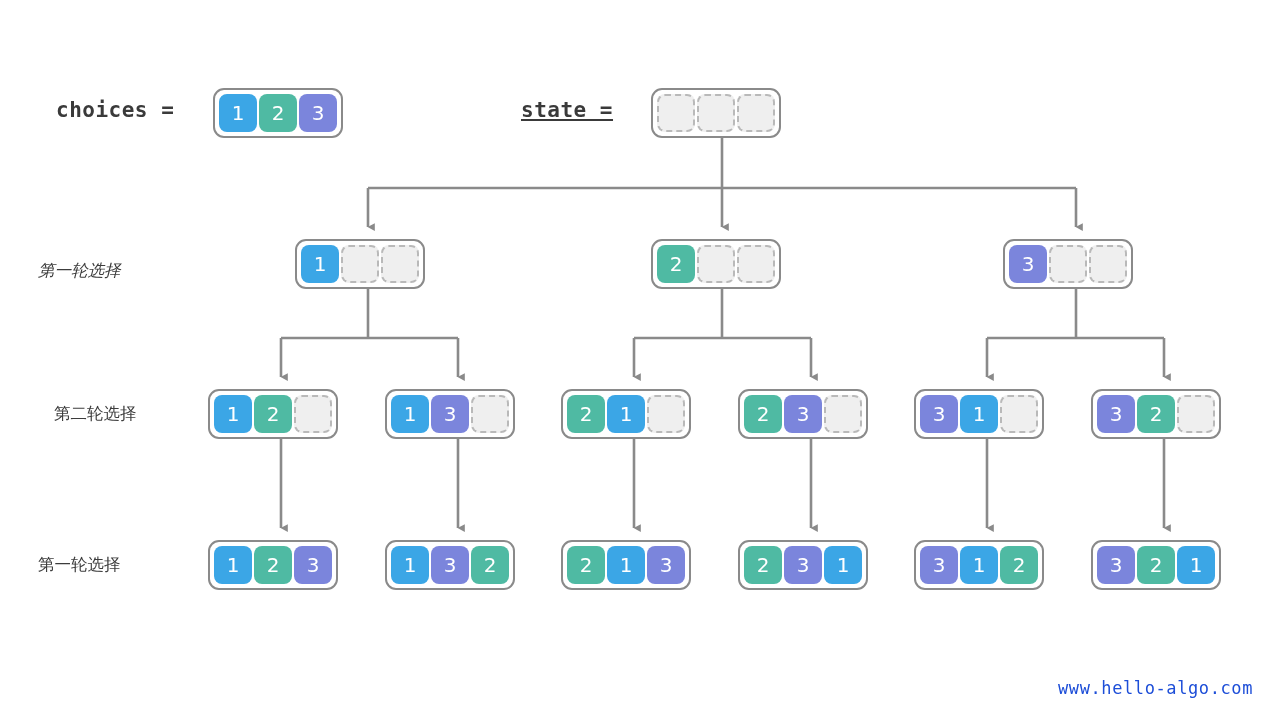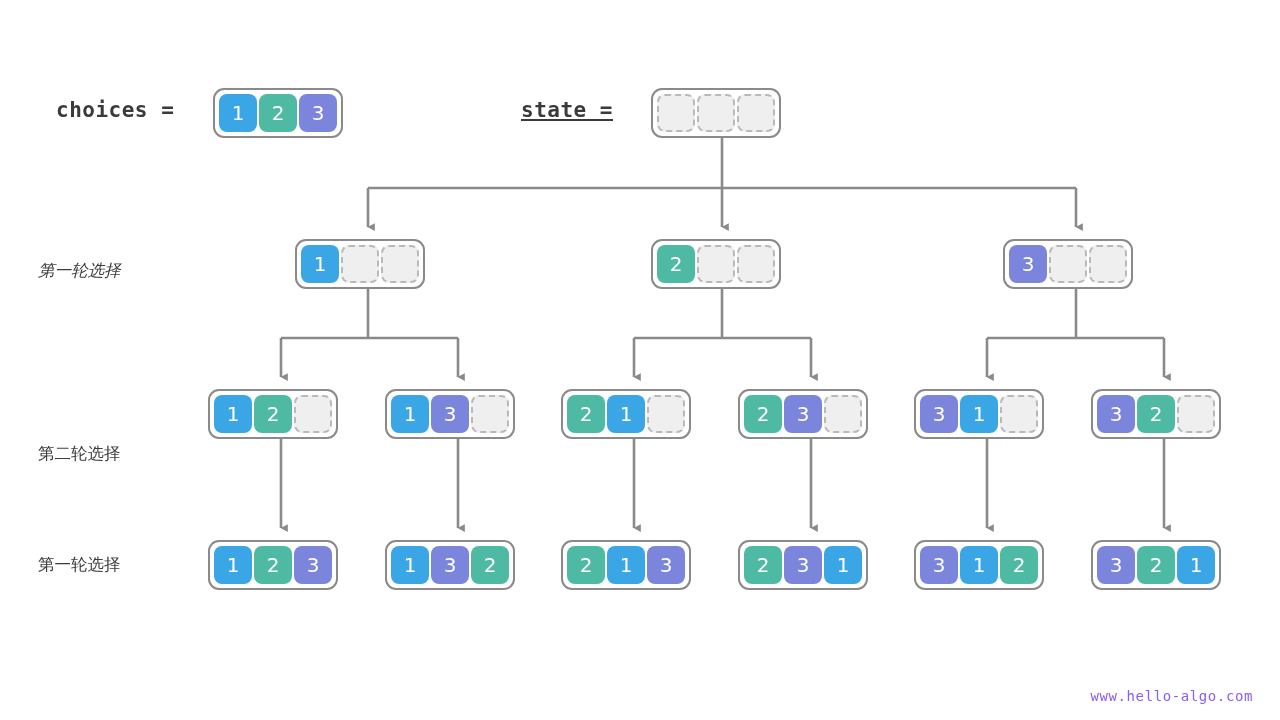--- a/index.html
+++ b/index.html
@@ -69,24 +69,24 @@
     background: #efefef;
     border: 2px dashed #b9b9b9;
     color: transparent;
   }
   .cell.v1 { background: #3ba6e6; }
   .cell.v2 { background: #4fbaa3; }
   .cell.v3 { background: #7b85dc; }
   .watermark {
     position: absolute;
     right: 27px;
-    bottom: 16px;
+    bottom: 22px;
     font-family: "DejaVu Sans Mono", "Liberation Mono", monospace;
-    font-size: 14px;
-    color: #8b5cf6;
+    font-size: 17px;
+    color: #1d4ed8;
     letter-spacing: 0.6px;
   }
 </style>
 </head>
 <body>
 
 <div id="stage">
 
   <svg id="edges" viewBox="0 0 1280 720" xmlns="http://www.w3.org/2000/svg">
     <defs>
@@ -136,21 +136,21 @@
 
   <div class="mono-label" style="left:521px; top:98px;text-decoration:underline;">state =</div>
 
   <div class="arr" style="left:651px; top:88px;">
     <div class="cell empty"></div>
     <div class="cell empty"></div>
     <div class="cell empty"></div>
   </div>
 
   <div class="row-label" style="left:38px; top:260px;font-style:italic;">第一轮选择</div>
-  <div class="row-label" style="left:38px; top:403px;margin-top:40px;">第二轮选择</div>
+  <div class="row-label" style="left:54px; top:403px;">第二轮选择</div>
   <div class="row-label" style="left:38px; top:554px;">第一轮选择</div>
 
   <div class="arr" style="left:295px; top:239px;">
       <div class="cell v1">1</div>
       <div class="cell empty"></div>
       <div class="cell empty"></div>
     </div>
   <div class="arr" style="left:651px; top:239px;">
       <div class="cell v2">2</div>
       <div class="cell empty"></div>

